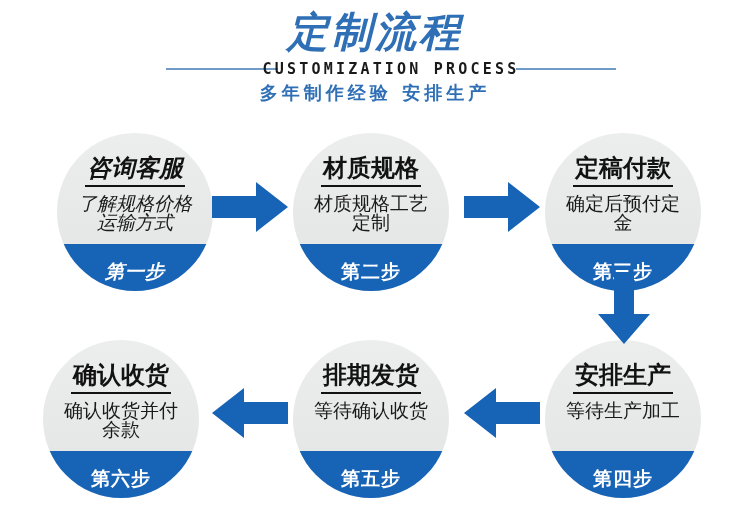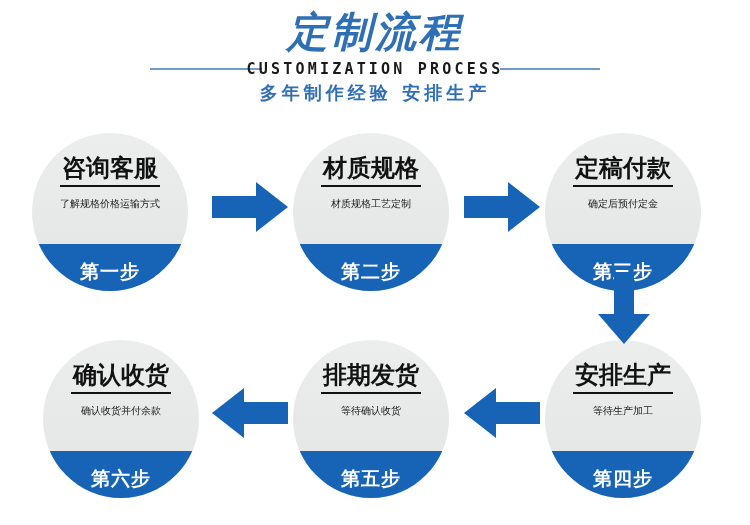--- a/index.html
+++ b/index.html
@@ -14,21 +14,21 @@
 
   
   .header{position:absolute;left:0;top:0;width:750px;height:112px;}
   .h-title{
     position:absolute;left:0;top:8px;width:750px;text-align:center;
     font-size:41px;line-height:48px;font-weight:bold;color:#2f6fb5;
     letter-spacing:3px;
     font-family:"DejaVu Sans","Liberation Sans",sans-serif;
     font-style:italic;
   }
-  .h-sub-wrap{position:absolute;left:0;top:58px;width:632px;height:22px;}
+  .h-sub-wrap{position:absolute;left:16px;top:58px;width:632px;height:22px;}
   .h-en{
     position:absolute;left:0;top:0;width:750px;text-align:center;
     font-size:15px;line-height:22px;font-weight:bold;color:#1a1a1a;
     letter-spacing:3.2px;
     font-family:"DejaVu Sans Mono","Liberation Mono",monospace;
   }
   .h-rule{position:absolute;top:10px;height:2px;background:#6f9bc6;}
   .h-rule.left{left:150px;width:112px;}
   .h-rule.right{left:500px;width:100px;}
   .h-cn{
@@ -56,33 +56,33 @@
   .n-title{
     margin-top:21px;
     font-size:24px;line-height:28px;font-weight:bold;color:#121212;
     letter-spacing:0px;
     font-family:"DejaVu Sans","Liberation Sans",sans-serif;
     border-bottom:2.5px solid #121212;
     padding:0 2px 3px 2px;
   }
   .n-desc{
     margin-top:7px;width:120px;text-align:center;
-    font-size:10px;line-height:19px;color:#1a1a1a;
+    font-size:19px;line-height:19px;color:#1a1a1a;
     font-family:"DejaVu Serif","Liberation Serif",serif;
   }
   .n-step{
     position:absolute;left:0;bottom:8px;width:100%;text-align:center;
     font-size:19px;line-height:24px;font-weight:bold;color:#ffffff;
     letter-spacing:1px;
     font-family:"DejaVu Sans","Liberation Sans",sans-serif;
     margin-top:48px;
   }
 
   
-  #node1{left:32px;top:133px;}
+  #node1{left:57px;top:133px;font-style:italic;}
   #node2{left:293px;top:133px;}
   #node3{left:545px;top:133px;}
   #node4{left:545px;top:340px;}
   #node5{left:293px;top:340px;}
   #node6{left:43px;top:340px;}
 
   
   .arrow{position:absolute;}
   #arrowA{left:212px;top:180px;width:76px;height:54px;}
   #arrowB{left:464px;top:180px;width:76px;height:54px;}

